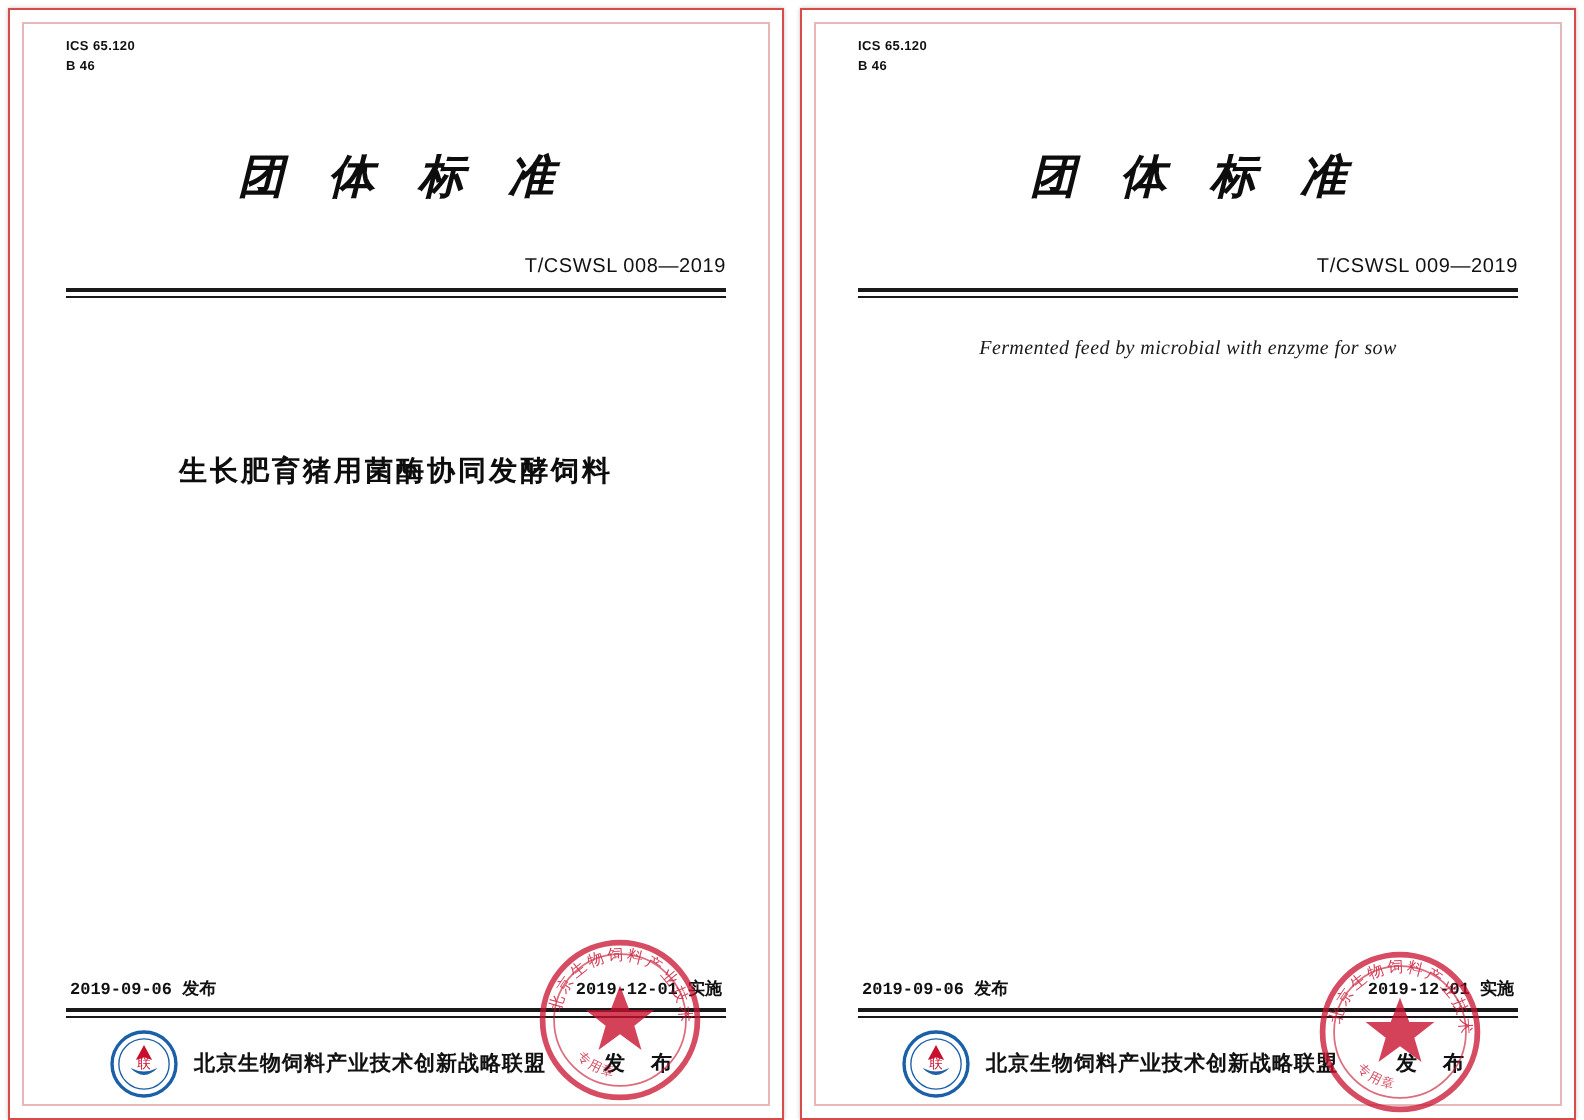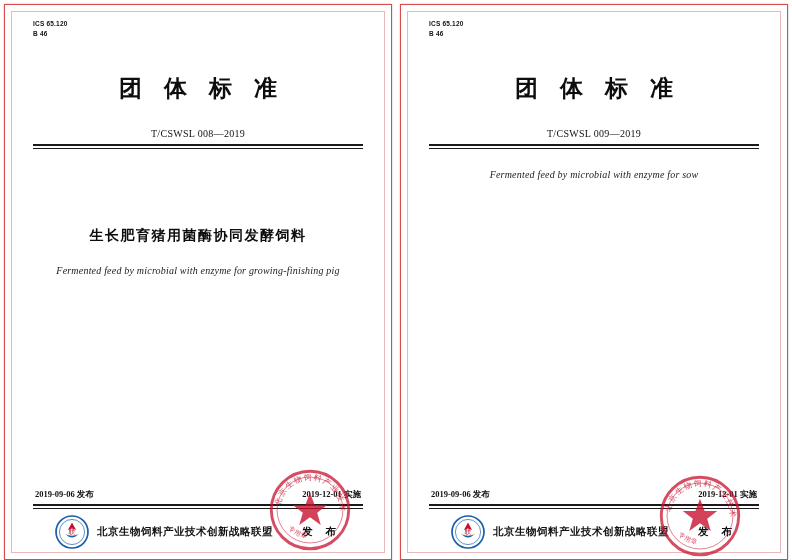--- a/index.html
+++ b/index.html
@@ -60,25 +60,26 @@
   .ics-block div { white-space: nowrap; }
   .title-cn {
     margin-top: 34px;
     text-align: center;
     font-family: "Liberation Sans", sans-serif;
     font-size: 23px;
     font-weight: bold;
     letter-spacing: 22px;
     text-indent: 22px;
     color: #0d0d0d;
+    font-style: italic;
   }
   .std-code {
     margin-top: 24px;
-    text-align: center;
-    font-family: Liberation Serif, serif;
+    text-align: right;
+    font-family: Liberation Sans, sans-serif;
     font-size: 10px;
     color: #111;
     letter-spacing: 0.3px;
   }
   .rule-thick {
     margin-top: 5px;
     height: 2px;
     background: #1a1a1a;
   }
   .rule-thin {
@@ -102,21 +103,21 @@
     font-style: italic;
     font-size: 10px;
     color: #1a1a1a;
     letter-spacing: 0.2px;
   }
   .spacer { flex: 1 1 auto; }
   .dates-row {
     display: flex;
     justify-content: space-between;
     align-items: flex-end;
-    font-family: Liberation Serif, serif;
+    font-family: Liberation Mono, monospace;
     font-size: 8.5px;
     font-weight: bold;
     color: #111;
     padding: 0 2px 3px 2px;
   }
   .rule-bottom-thick {
     height: 2px;
     background: #1a1a1a;
   }
   .rule-bottom-thin {
@@ -183,21 +184,20 @@
       </div>
 
       <div class="title-cn">团体标准</div>
 
       <div class="std-code">T/CSWSL 008—2019</div>
 
       <div class="rule-thick"></div>
       <div class="rule-thin"></div>
 
       <div class="doc-title">生长肥育猪用菌酶协同发酵饲料</div>
-      <div class="doc-subtitle">Fermented feed by microbial with enzyme for growing-finishing pig</div>
 
       <div class="spacer"></div>
 
       <div class="dates-row">
         <span>2019-09-06 发布</span>
         <span>2019-12-01 实施</span>
       </div>
 
       <div class="rule-bottom-thick"></div>
       <div class="rule-bottom-thin"></div>

